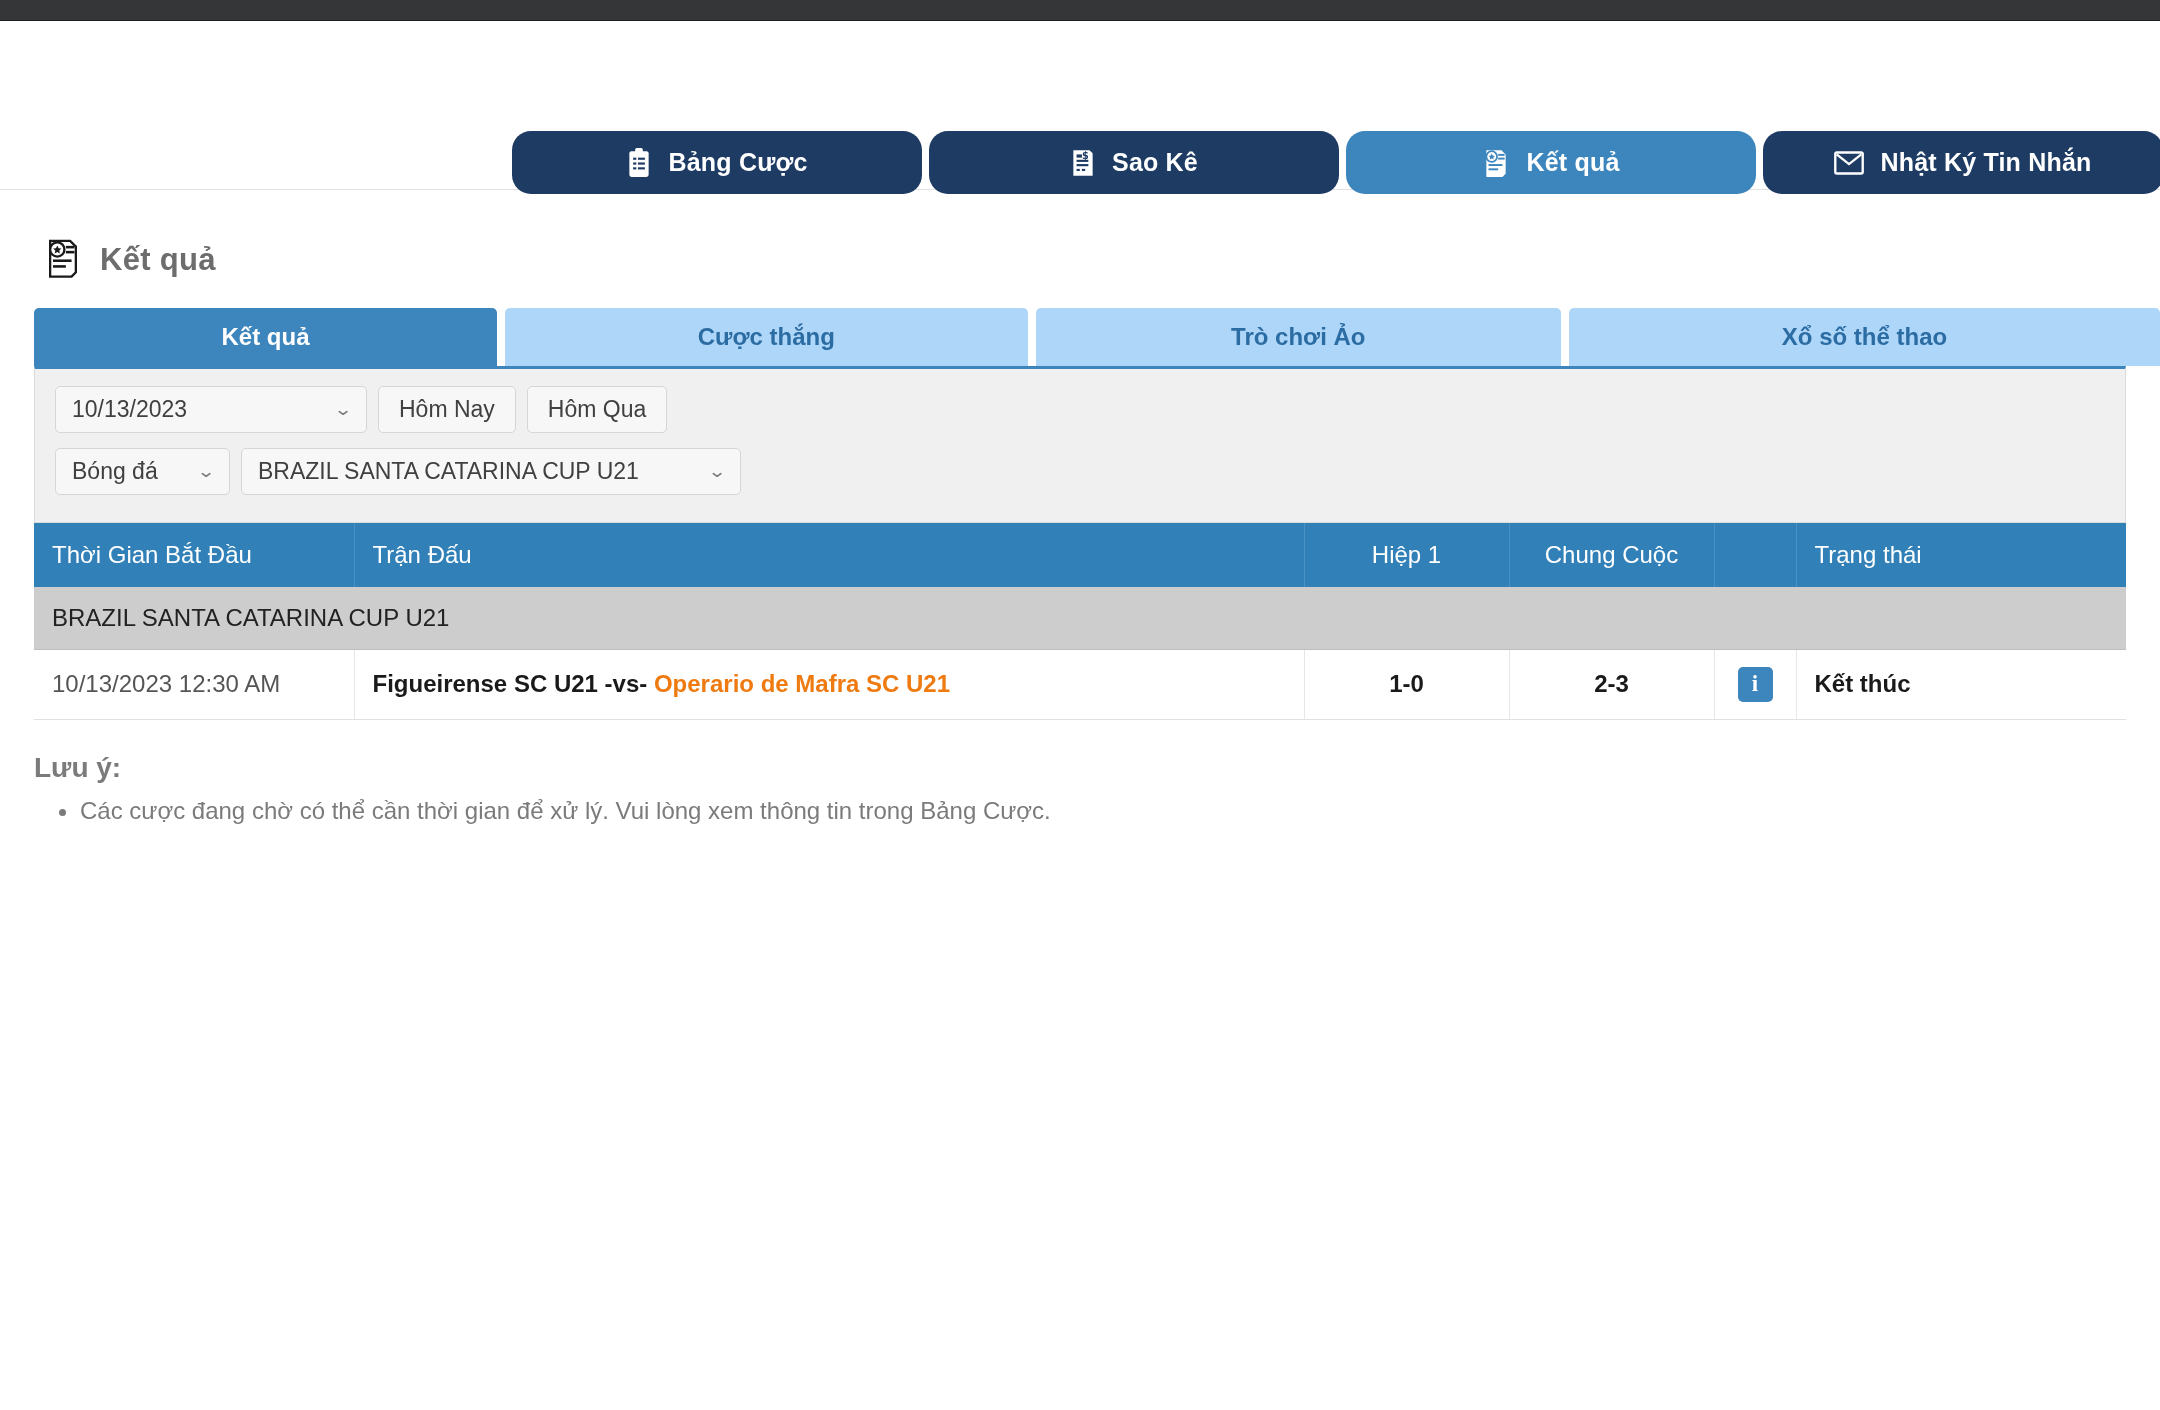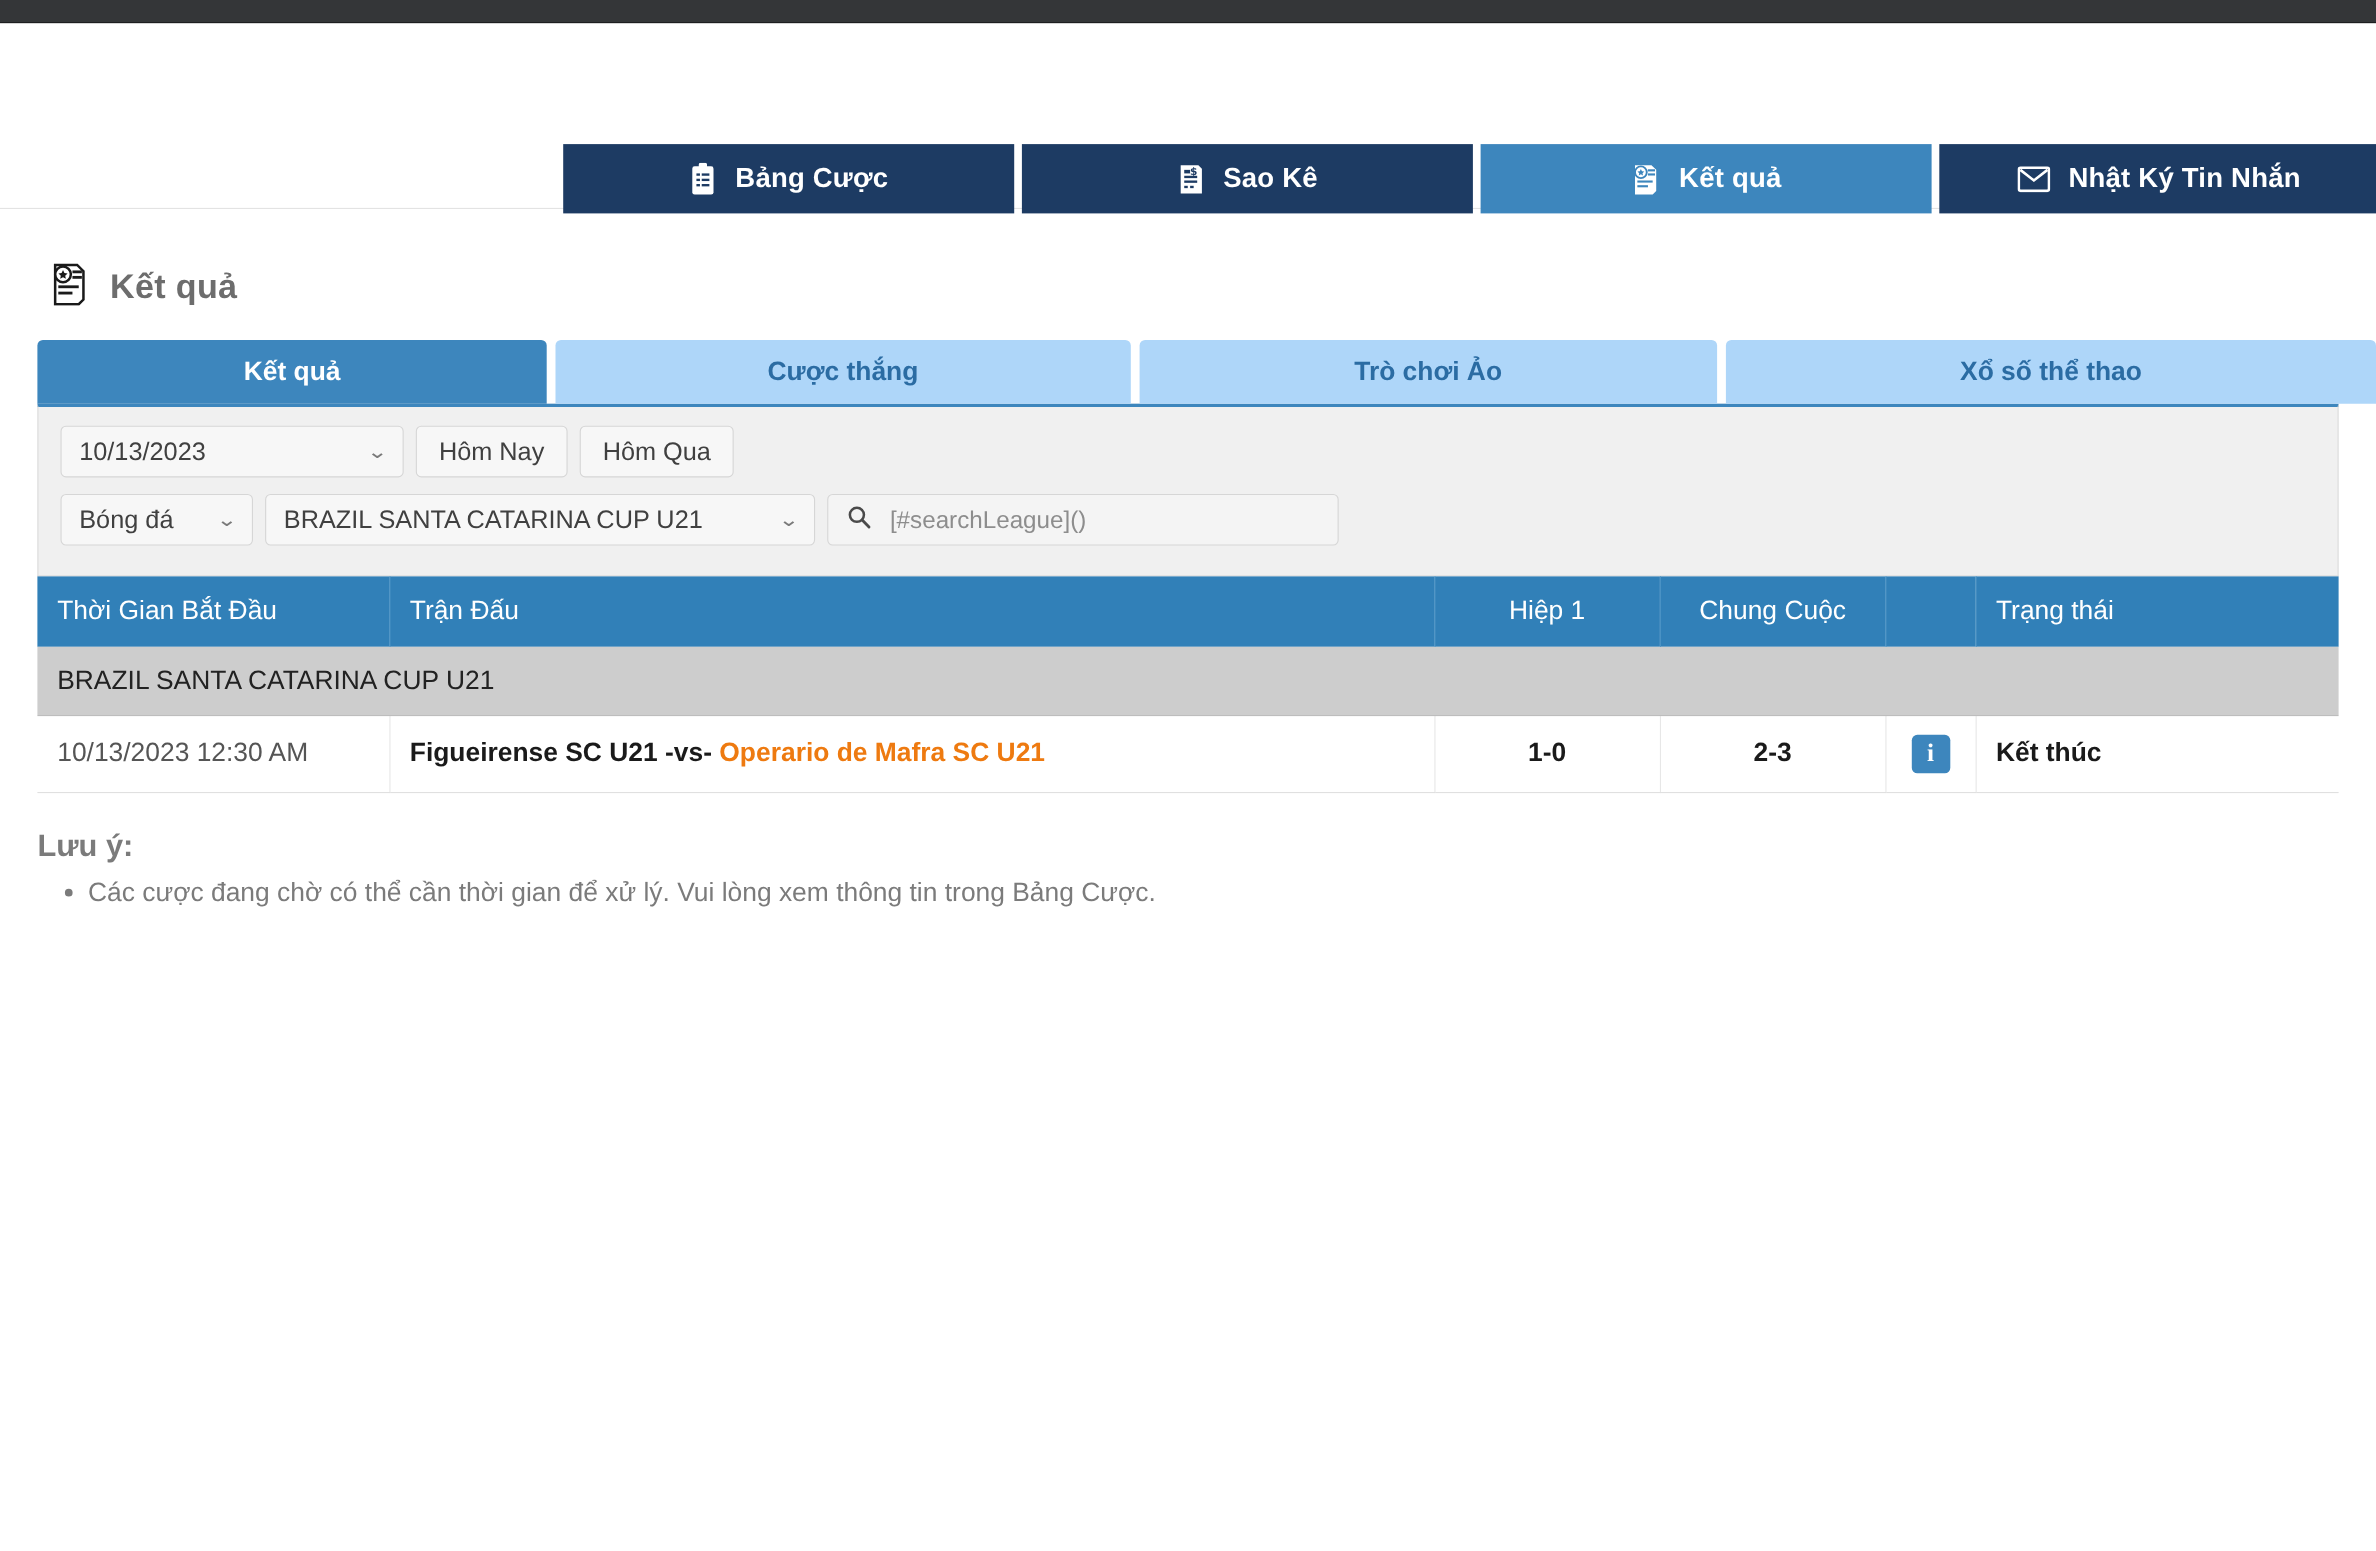--- a/index.html
+++ b/index.html
@@ -25,21 +25,21 @@
   }
   .navbtns {
     position: absolute;
     left: 512px;
     top: 110px;
     display: flex;
     gap: 7px;
   }
   .navbtn {
     height: 63px;
-    border-radius: 0;
+    border-radius: 19px;
     background: #1d3b63;
     color: #ffffff;
     display: flex;
     align-items: center;
     justify-content: center;
     gap: 16px;
     font-size: 25px;
     font-weight: bold;
     letter-spacing: .2px;
     padding: 0 30px;
@@ -348,29 +348,20 @@
   </div>
 
   <div class="filterrow">
     <div class="ctl sport">
       <span>Bóng đá</span>
       <span class="chev">⌄</span>
     </div>
     <div class="ctl league">
       <span>BRAZIL SANTA CATARINA CUP U21</span>
       <span class="chev">⌄</span>
-    </div>
-    <div class="ctl search">
-      <span>
-        <svg width="24" height="24" viewBox="0 0 24 24" fill="none">
-          <circle cx="10" cy="10" r="6.4" stroke="#4a4a4a" stroke-width="2.3"></circle>
-          <path d="M14.8 14.8L21 21" stroke="#4a4a4a" stroke-width="2.6" stroke-linecap="round"></path>
-        </svg>
-      </span>
-      <span class="ph">[#searchLeague]()</span>
     </div>
   </div>
 
 </div>
 
 <table class="results">
   <thead>
     <tr>
       <th class="c-time">Thời Gian Bắt Đầu</th>
       <th class="c-match">Trận Đấu</th>

